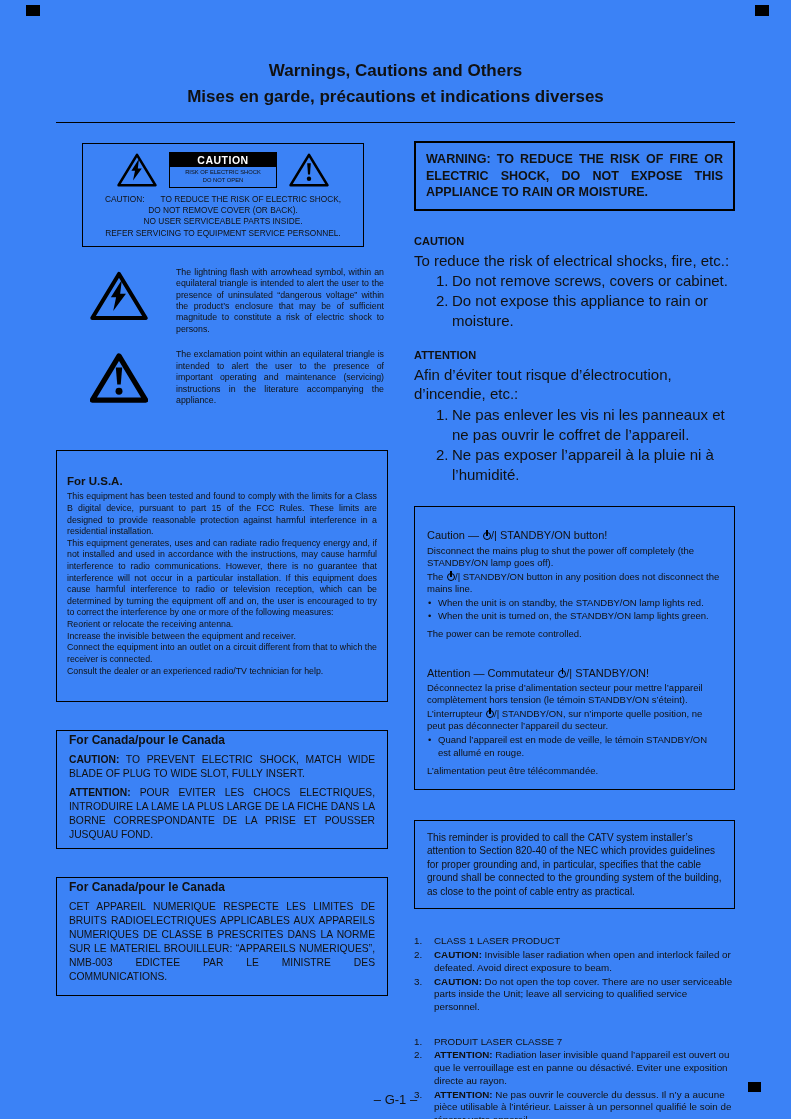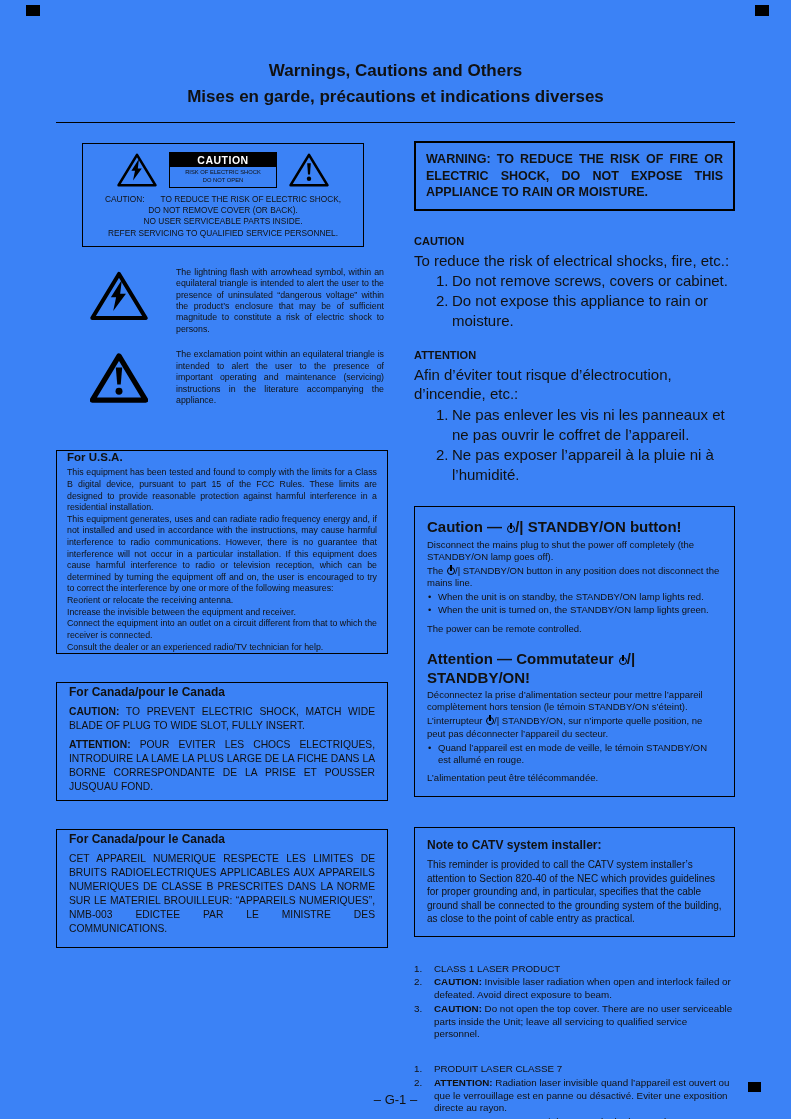--- a/index.html
+++ b/index.html
@@ -30,41 +30,41 @@
   .shock-text { font-size:8.3px; line-height:1.35; text-align:center; }
   .caution-word { margin-right:16px; }
 
   
   .icon-note { display:flex; align-items:flex-start; gap:28px; margin:0 4px 14px 34px; }
   .icon-note.last { margin-bottom:44px; }
   .big-tri { width:58px; height:52px; flex:0 0 auto; margin-top:3px; }
   .note-text { font-size:8.8px; line-height:1.3; text-align:justify; }
 
   
-  .box { border:1.5px solid #000; padding:0 10px; }
+  .box { border:1.5px solid #000; padding:24px 10px; }
   .box-title { font-weight:bold; font-size:11.5px; margin-bottom:4px; }
   .usa-body { font-size:8.8px; line-height:1.32; text-align:justify; }
   .canada-box { margin-top:28px; padding:2px 12px; }
   .canada-box .box-title { font-size:12px; margin-bottom:6px; }
   .canada-body { font-size:10.3px; line-height:1.35; text-align:justify; }
   .canada-body p { margin-bottom:5px; }
   .canada-box2 .canada-body p { margin-bottom:9px; }
 
   
   .warning-box { border:2px solid #000; padding:8px 10px; font-weight:bold; font-size:12.5px; line-height:1.32; text-align:justify; margin-bottom:24px; }
   .sec { margin-bottom:18px; }
   .sec-head { font-weight:bold; font-size:11px; margin-bottom:4px; }
   .sec-body { font-size:15px; line-height:1.32; }
   .olist { margin-left:22px; margin-top:1px; }
   .nitem { display:flex; }
   .nnum { flex:0 0 16px; }
   .ntext { flex:1; }
 
   .standby-box { border:1.5px solid #000; padding:10px 12px; margin-top:22px; font-size:9.5px; line-height:1.28; }
-  .standby-head { font-weight:bold; font-size:15px; margin-bottom:2px; }
+  .standby-head { font-weight:normal; font-size:11px; margin-bottom:2px;margin-top:11px; }
   .standby-box p { margin-bottom:2px; }
   .bullet { position:relative; padding-left:11px; margin-bottom:1px; }
   .bullet::before { content:"•"; position:absolute; left:1px; }
   .standby-gap { height:12px; }
   .remote-line { margin-top:6px; }
 
   .power-icon { display:inline-block; width:8px; height:8px; border:1.2px solid #000; border-radius:50%; position:relative; vertical-align:-1px; margin:0 0 0 1px; }
   .power-icon::after { content:""; position:absolute; left:calc(50% - .7px); top:-3px; width:1.4px; height:6px; background:#000; }
 
   .catv-box { border:1.5px solid #000; padding:10px 12px; margin-top:30px; }
@@ -118,21 +118,21 @@
               <path d="M50 6 L96 82 L4 82 Z" fill="none" stroke="#000" stroke-width="6.5" stroke-linejoin="round"></path>
               <path d="M45.5 27 h9 l-2 28 h-5 Z" fill="#000"></path>
               <circle cx="50" cy="66" r="5.5" fill="#000"></circle>
             </svg>
           </span>
         </div>
         <div class="shock-text">
           <div><span class="caution-word">CAUTION:</span><span>TO REDUCE THE RISK OF ELECTRIC SHOCK,</span></div>
           <div>DO NOT REMOVE COVER (OR BACK).</div>
           <div>NO USER SERVICEABLE PARTS INSIDE.</div>
-          <div>REFER SERVICING TO QUALIFIED SERVICE PERSONNEL.</div>
+          <div>REFER SERVICING TO EQUIPMENT SERVICE PERSONNEL.</div>
         </div>
       </div>
 
       <div class="icon-note">
         <span class="big-tri">
           <svg viewBox="0 0 100 88" width="100%" height="100%">
             <path d="M50 6 L96 82 L4 82 Z" fill="none" stroke="#000" stroke-width="7" stroke-linejoin="round"></path>
             <path d="M55 16 L36 46 L45 46 L40 70 L62 40 L52 40 Z" fill="#000"></path>
           </svg>
         </span>
@@ -228,21 +228,20 @@
         <div class="standby-gap"></div>
 
         <div class="standby-head"><span>Attention — Commutateur </span><span class="power-icon"></span><span>/|</span><span> STANDBY/ON!</span></div>
         <p>Déconnectez la prise d’alimentation secteur pour mettre l’appareil complètement hors tension (le témoin STANDBY/ON s’éteint).</p>
         <p><span>L’interrupteur </span><span class="power-icon"></span><span>/|</span><span> STANDBY/ON, sur n’importe quelle position, ne peut pas déconnecter l’appareil du secteur.</span></p>
         <div class="bullet">Quand l’appareil est en mode de veille, le témoin STANDBY/ON est allumé en rouge.</div>
         <p class="remote-line">L’alimentation peut être télécommandée.</p>
       </div>
 
       <div class="catv-box">
-        <div class="catv-title">Note to CATV system installer:</div>
         <div class="catv-body">This reminder is provided to call the CATV system installer’s attention to Section 820-40 of the NEC which provides guidelines for proper grounding and, in particular, specifies that the cable ground shall be connected to the grounding system of the building, as close to the point of cable entry as practical.</div>
       </div>
 
       <div class="laser-list">
         <div class="nitem">
             <span class="nnum">1.</span>
             <span class="ntext"><span class="b"></span><span>CLASS 1 LASER PRODUCT</span></span>
           </div>
         <div class="nitem">
             <span class="nnum">2.</span>

